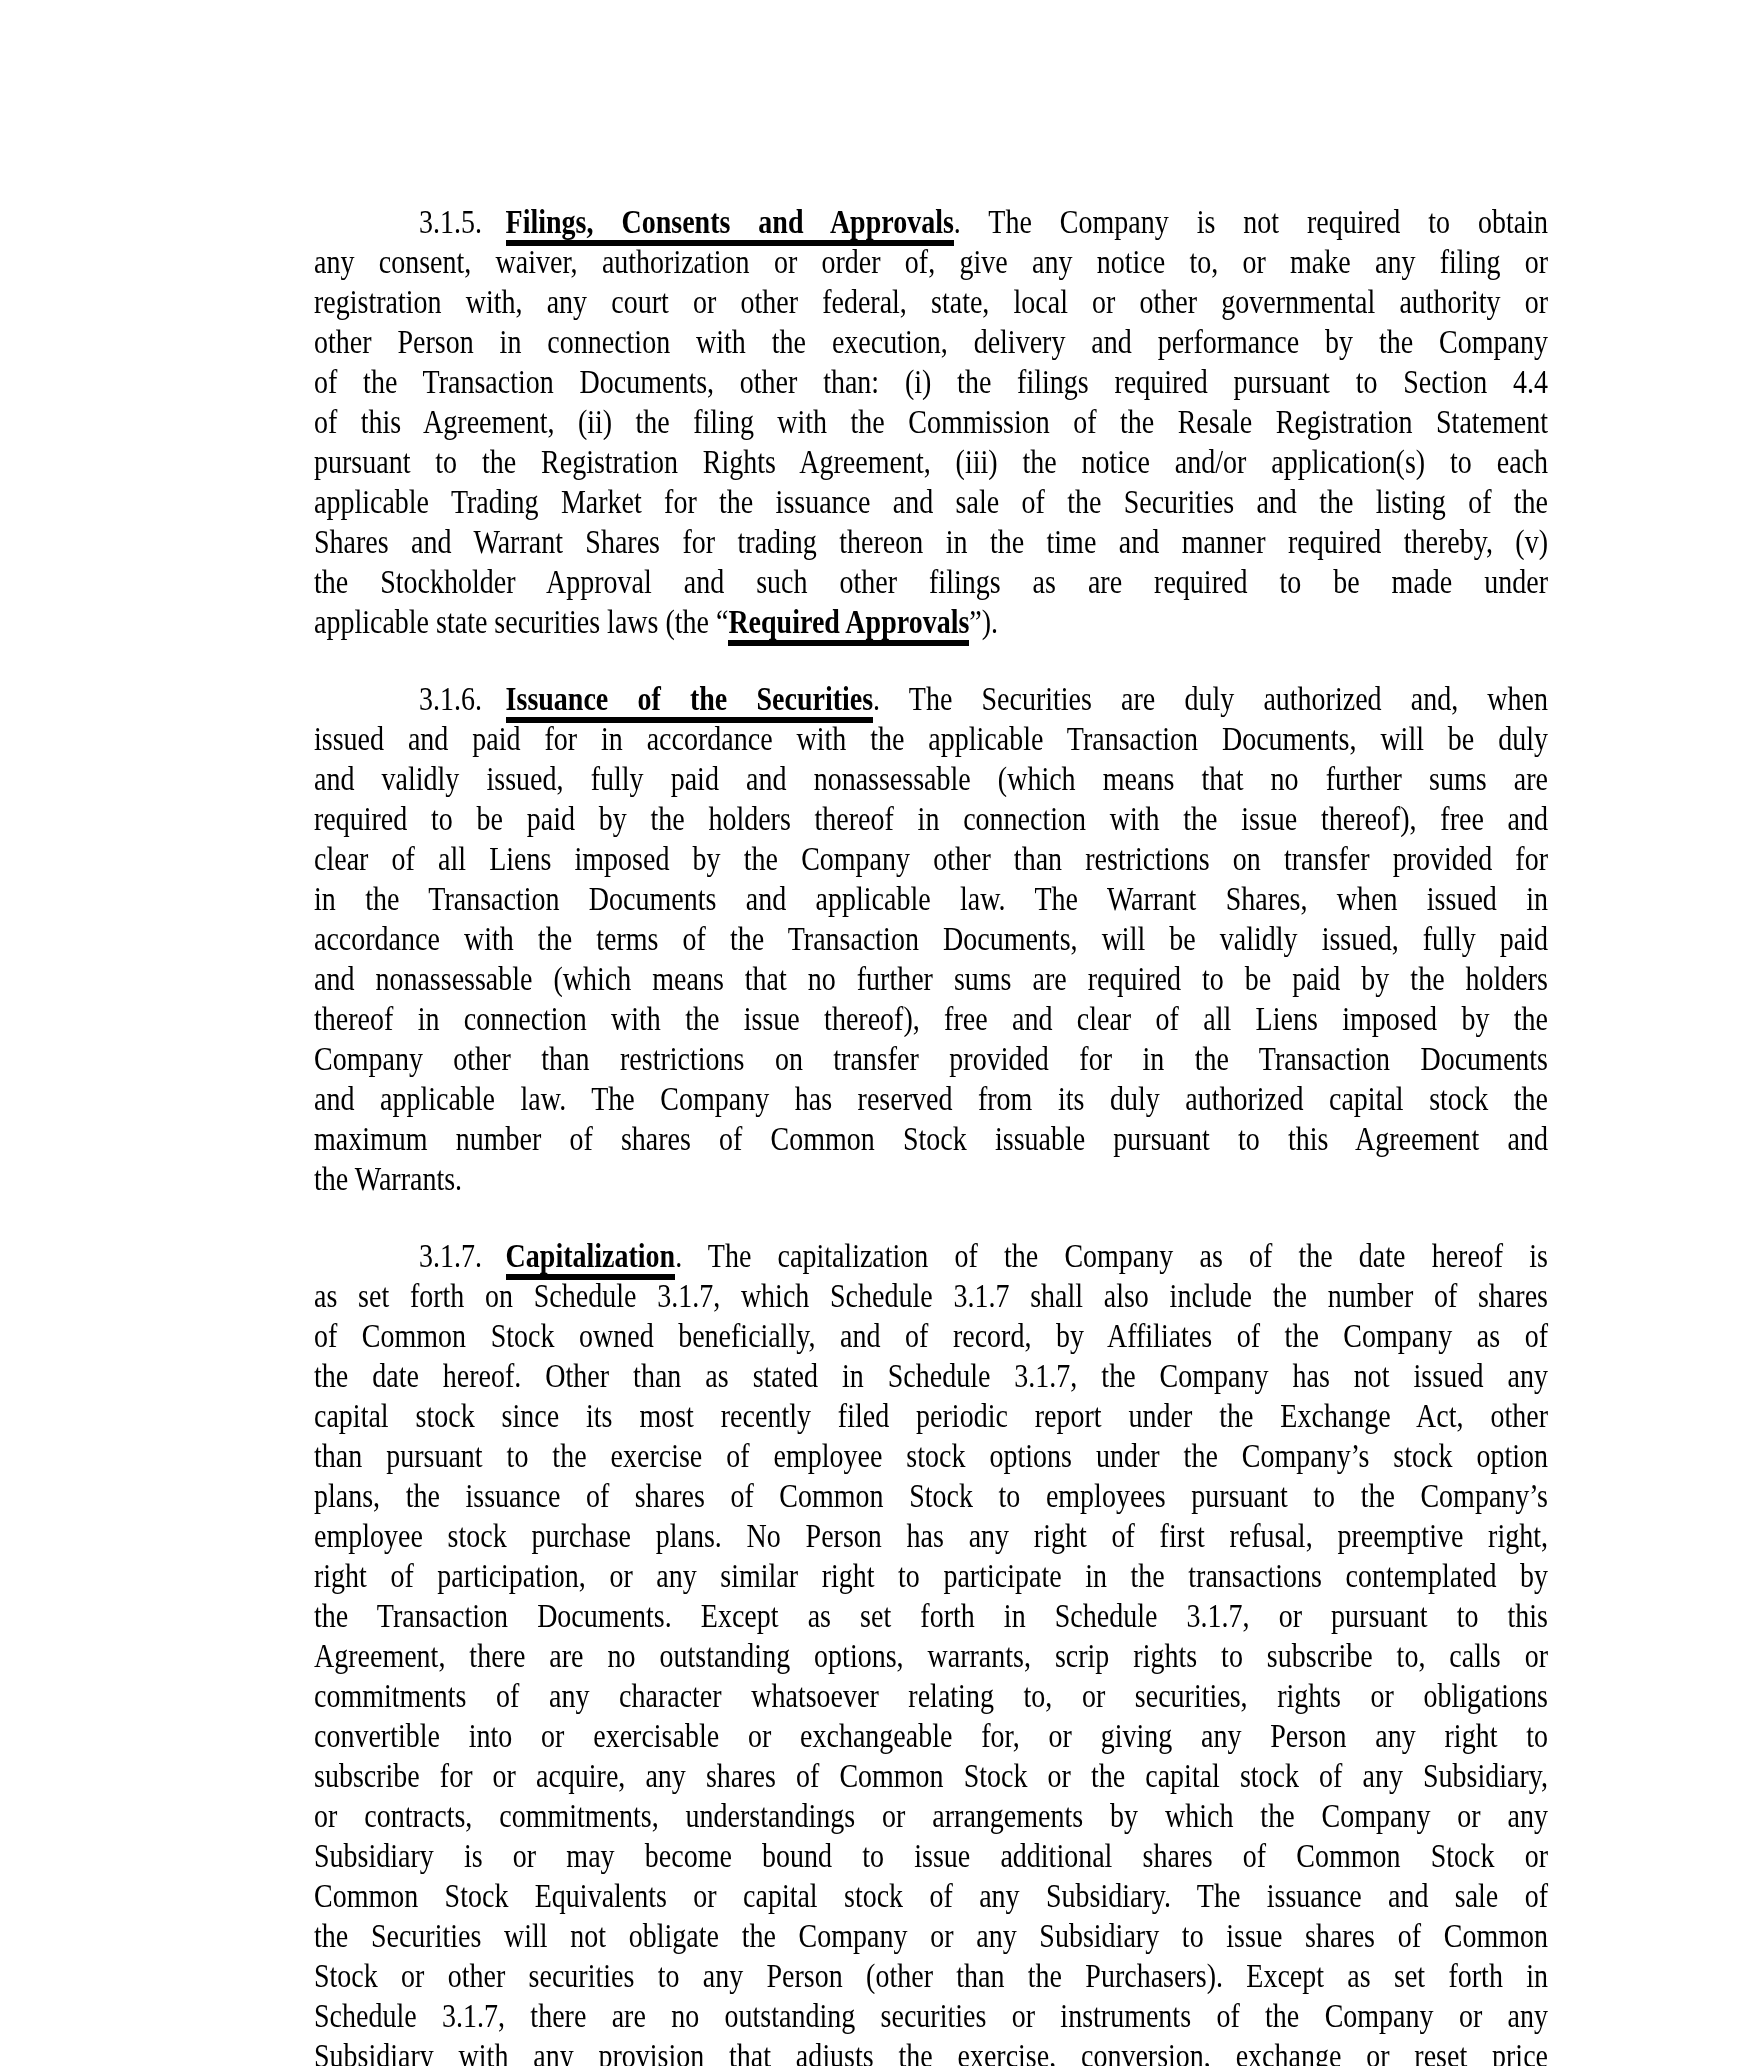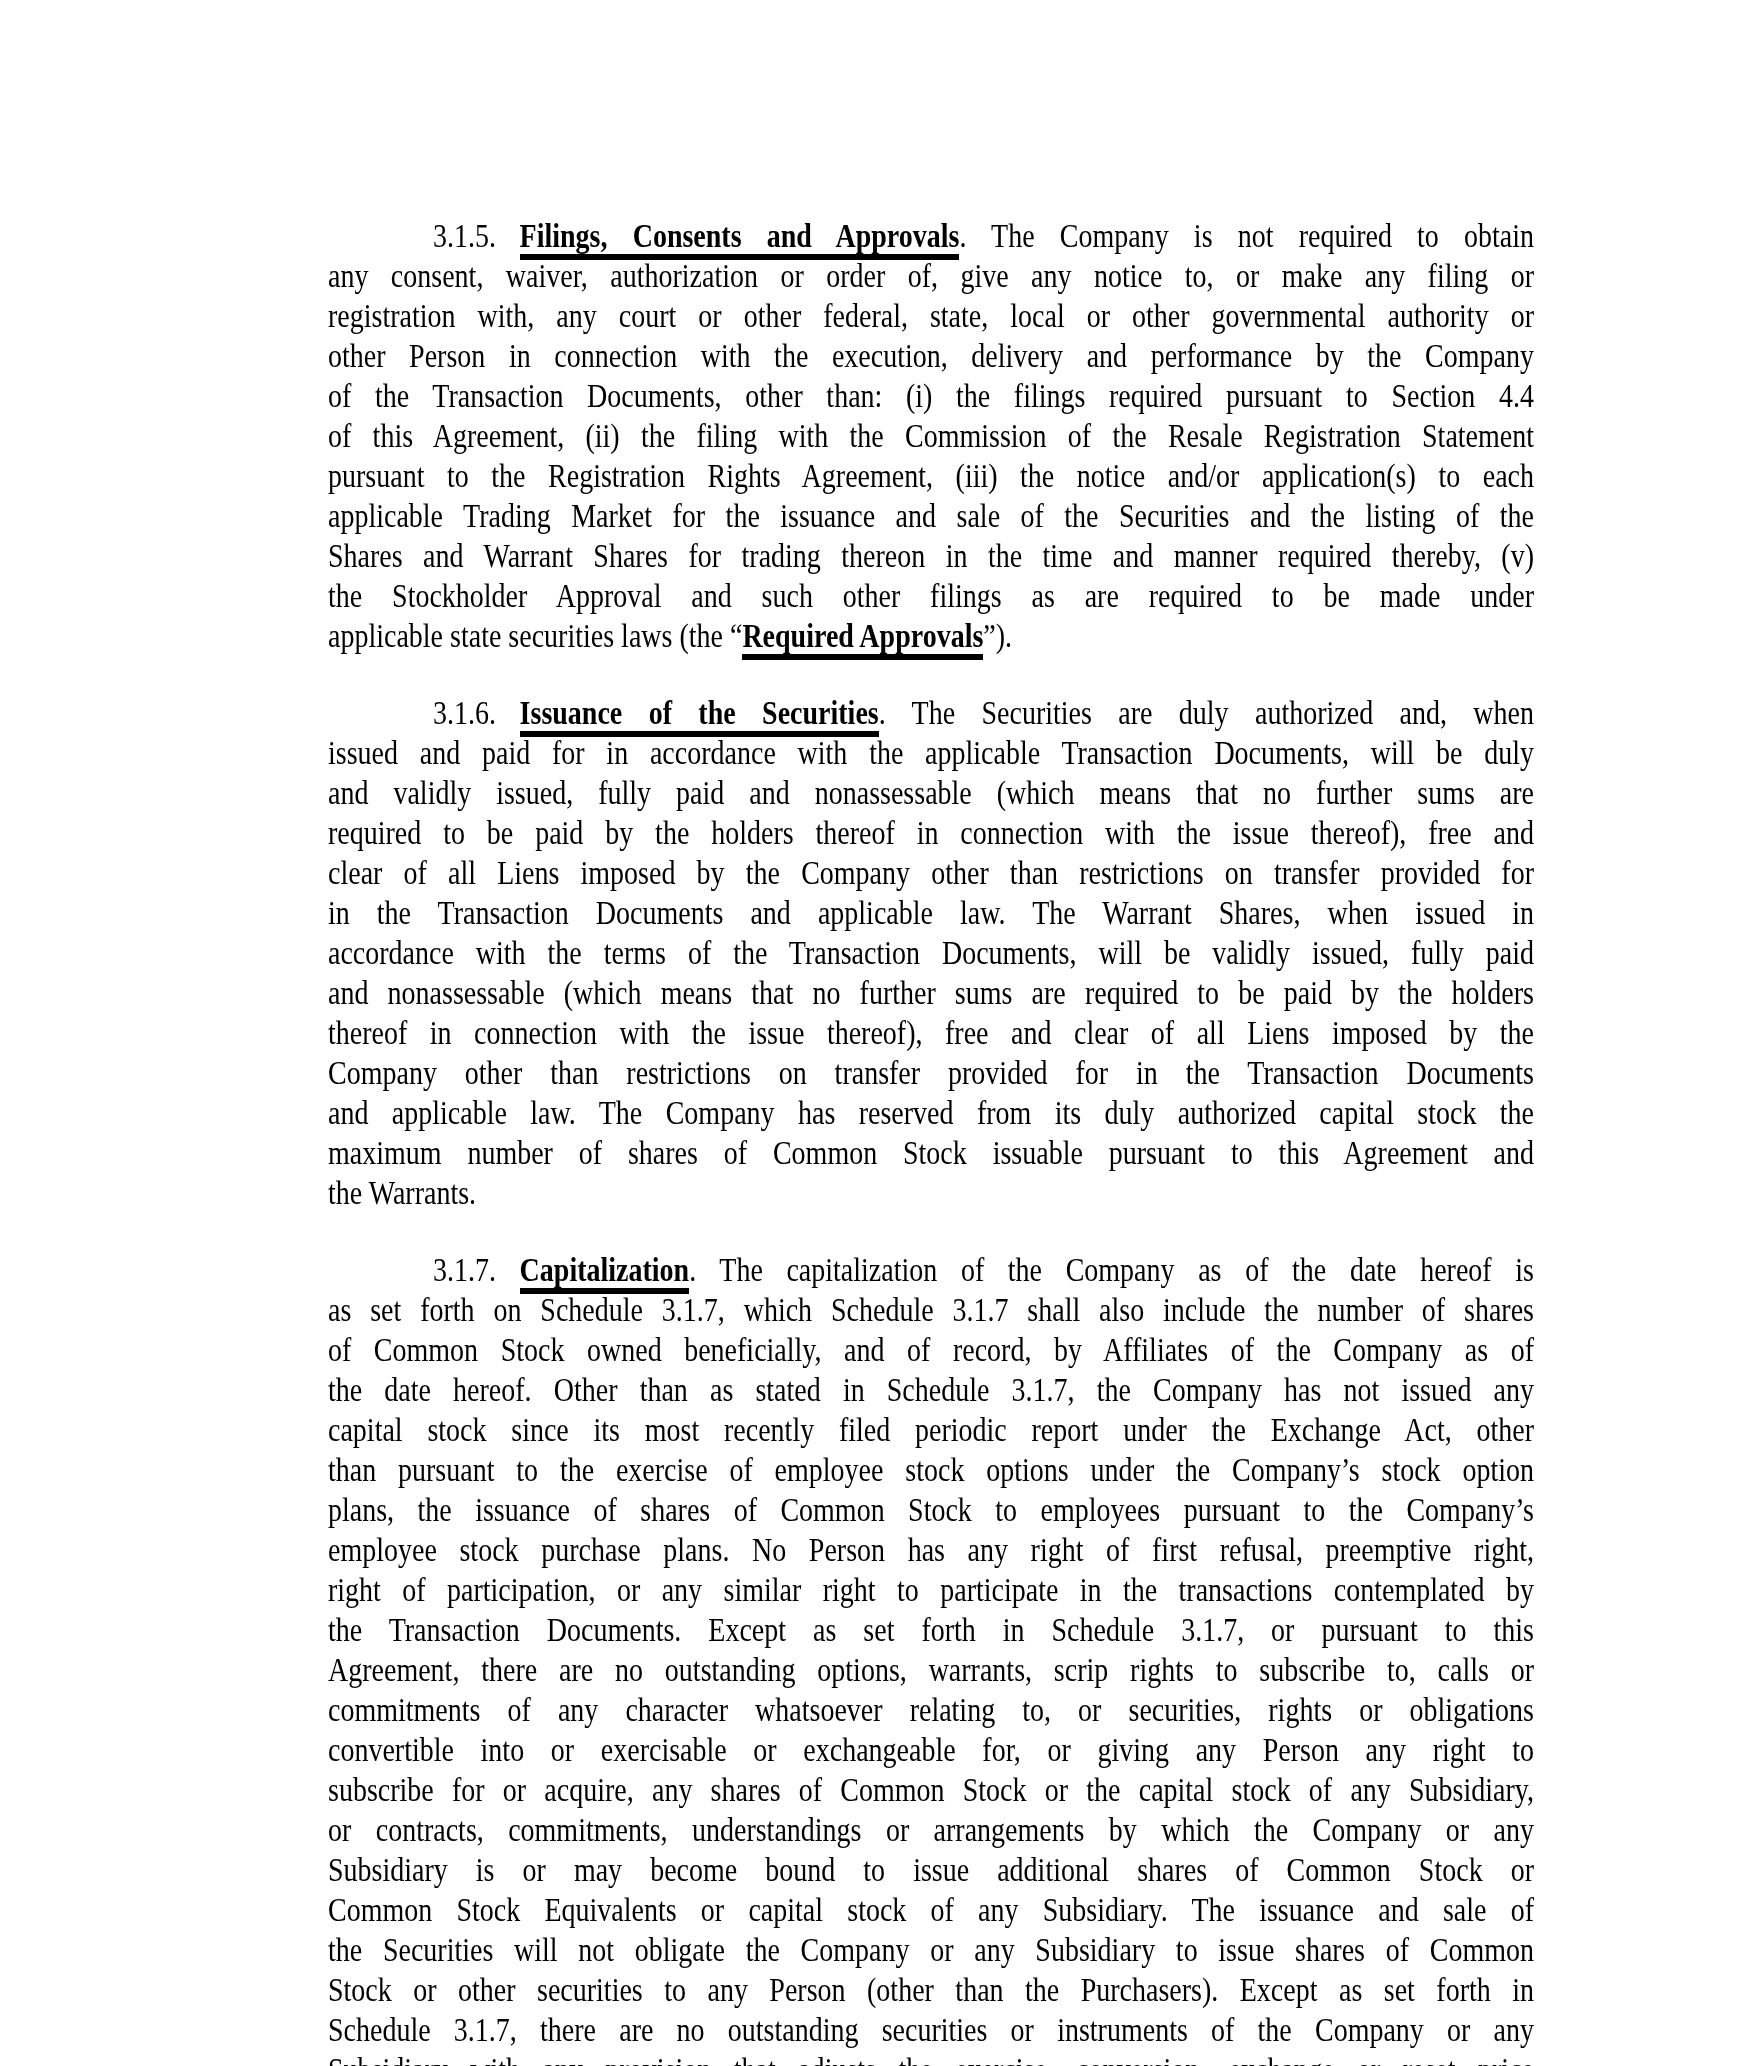--- a/index.html
+++ b/index.html
@@ -16,21 +16,21 @@
     font-family: "Liberation Serif", "DejaVu Serif", serif;
     color: #000000;
     overflow: hidden;
   }
   .body-text {
     position: absolute;
     left: 310px;
     top: 198px;
     width: 1242px;
   }
-  .para { margin: 18px; }
+  .para { margin: 4px; }
   .para + .para { margin-top: 37px; }
   .line {
     height: 40px;
     line-height: 40px;
     font-size: 28px;
     text-align: justify;
     text-align-last: justify;
     text-justify: inter-word;
     transform: scaleY(1.2);
     transform-origin: 0 50%;

